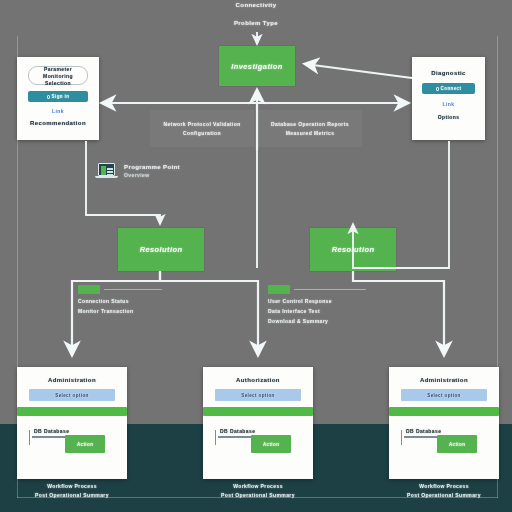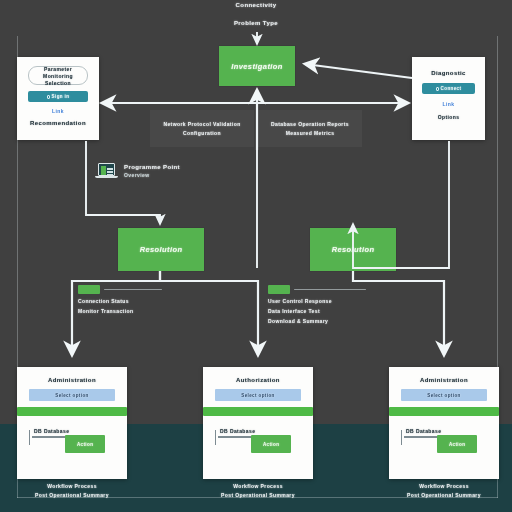--- a/index.html
+++ b/index.html
@@ -5,21 +5,21 @@
   * { box-sizing: border-box; margin: 0; padding: 0; }
   html, body {
     width: 512px; height: 512px;
     background: #1d4044;
     font-family: "Liberation Sans", sans-serif;
     overflow: hidden;
   }
   #stage {
     position: relative;
     width: 512px; height: 424px;
-    background: #404040;
+    background: #737373;
     filter: blur(0.25px);
   }
 
   
   .t {
     display: block;
     color: #e9eef0;
     font-weight: 700;
     letter-spacing: .4px;
     white-space: nowrap;

